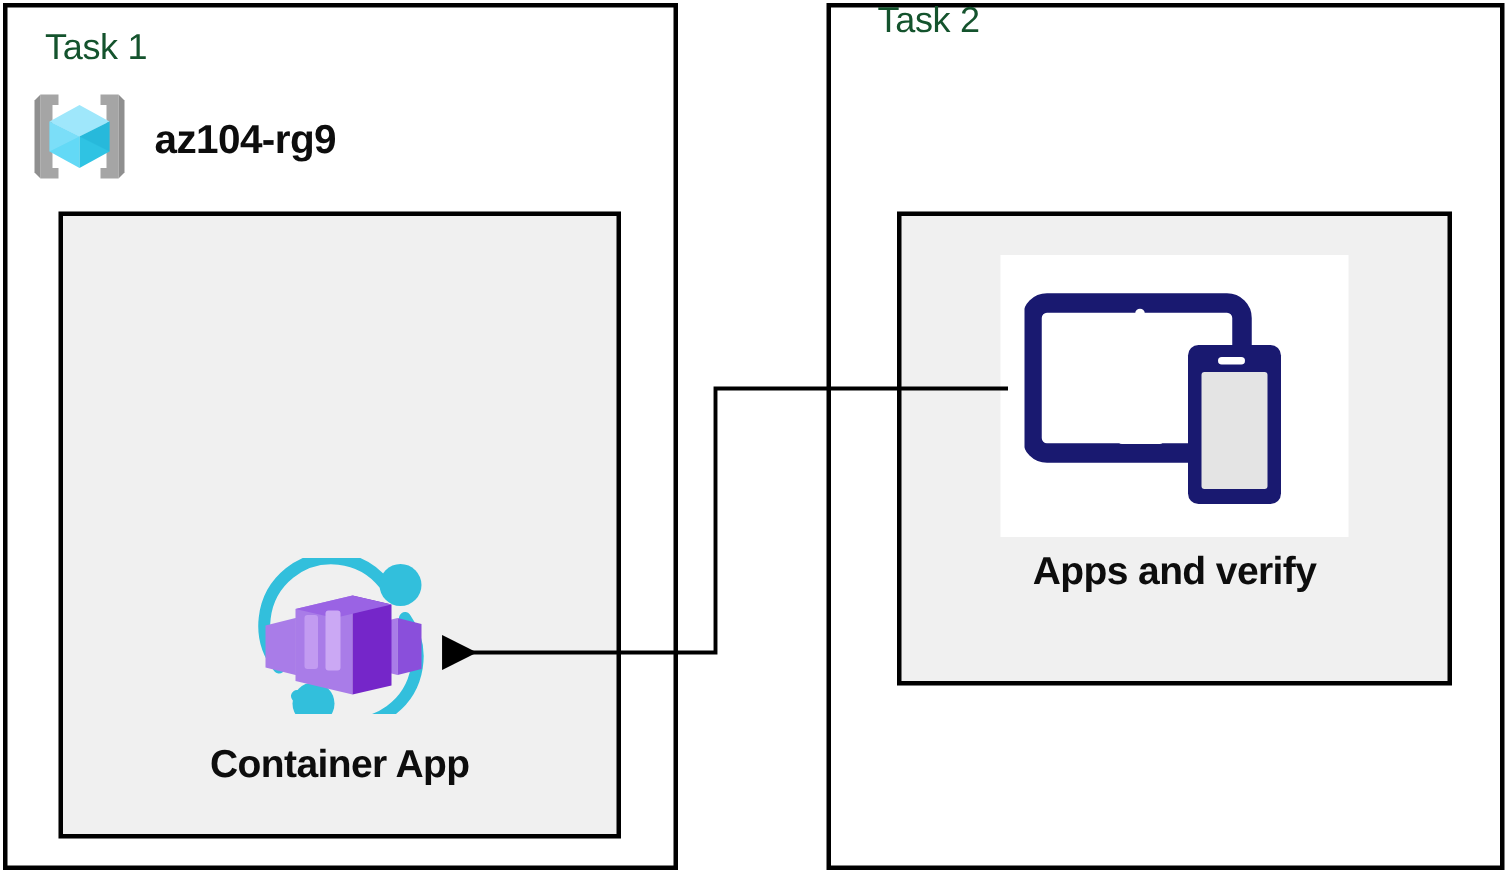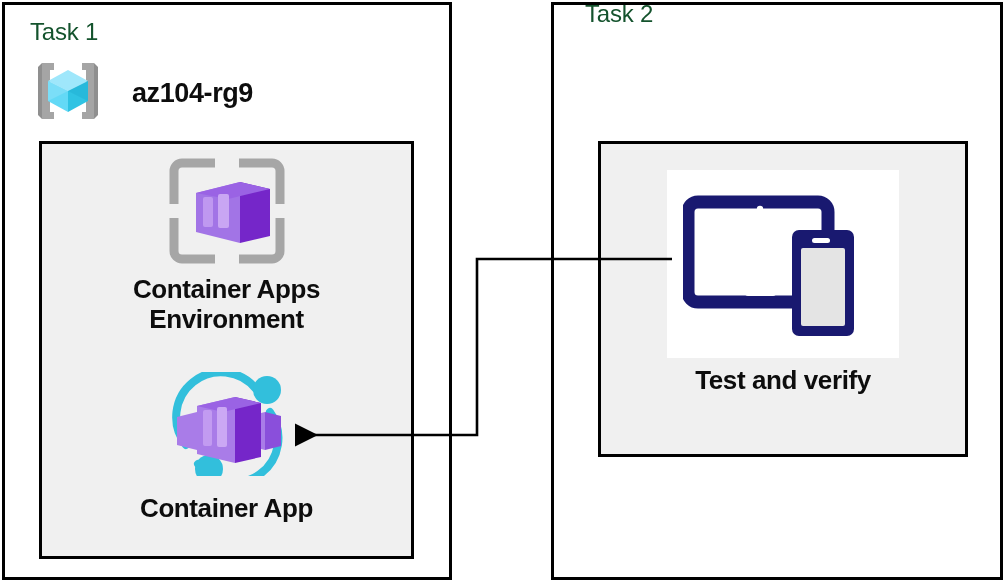--- a/index.html
+++ b/index.html
@@ -45,25 +45,25 @@
     background: #f0f0f0;
     border: 3px solid #000000;
     box-sizing: border-box;
   }
   #task1-panel { left: 39px;  top: 141px; width: 375px; height: 418px; }
   #task2-panel { left: 598px; top: 141px; width: 370px; height: 316px; }
 
   
   #rg-row {
     position: absolute;
-    left: 32px;
+    left: 17px;
     top: 58px;
     display: flex;
     align-items: center;
-    gap: 28px;
+    gap: 14px;
   }
   #rg-label {
     font-size: 27px;
     font-weight: bold;
     color: #0d0d0d;
     white-space: nowrap;
     letter-spacing: -0.4px;
   }
 
   
@@ -133,41 +133,20 @@
         <path d="M56 23 L36 33 L36 54 L56 43 Z" fill="#2fc3e3"></path>
         <path d="M36 33 L16 23 L16 43 Z" fill="#8fe2fa" opacity="0.55"></path>
         <path d="M36 33 L56 23 L56 43 Z" fill="#1fadd0" opacity="0.45"></path>
       </svg>
     </span>
     <span id="rg-label">az104-rg9</span>
   </div>
 
   <div id="task1-panel" class="inner-panel"></div>
 
-  <div id="cae-node" class="node">
-    <span>
-      <svg width="122" height="112" viewBox="0 0 122 112">
-
-        <g fill="none" stroke="#a6a6a6" stroke-width="9" stroke-linejoin="round">
-          <path d="M49 8 H16 a8 8 0 0 0 -8 8 V49"></path>
-          <path d="M73 8 H106 a8 8 0 0 1 8 8 V49"></path>
-          <path d="M49 104 H16 a8 8 0 0 1 -8 -8 V63"></path>
-          <path d="M73 104 H106 a8 8 0 0 0 8 -8 V63"></path>
-        </g>
-
-        <path d="M30 38 L74 27 L74 88 L30 77 Z" fill="#a274e6"></path>
-        <path d="M74 27 L104 34 L104 81 L74 88 Z" fill="#7526c9"></path>
-        <path d="M30 38 L74 27 L104 34 L62 44 Z" fill="#9a63e4"></path>
-        <rect x="37" y="42" width="10" height="30" rx="2" fill="#bf98f0"></rect>
-        <rect x="52" y="39" width="11" height="34" rx="2" fill="#c9a6f3"></rect>
-      </svg>
-    </span>
-    <div class="node-label">Container Apps
-Environment</div>
-  </div>
 
   <div id="capp-node" class="node">
     <span>
       <svg width="128" height="104" viewBox="0 0 128 104">
 
         <g fill="none" stroke="#32bfdc" stroke-width="8" stroke-linecap="round">
           <path d="M93 17 A44 44 0 0 0 23 73"></path>
           <path d="M35 92 A44 44 0 0 0 107 40"></path>
         </g>
         <circle cx="104" cy="18" r="14" fill="#32bfdc"></circle>
@@ -201,21 +180,21 @@
 
         <rect x="5" y="18" width="140" height="100" rx="10" ry="10" fill="none" stroke="#191970" stroke-width="13"></rect>
         <circle cx="77" cy="25" r="3.2" fill="#ffffff"></circle>
         <rect x="62" y="106" width="31" height="6" rx="3" fill="#ffffff"></rect>
 
         <rect x="109" y="46" width="62" height="106" rx="7" ry="7" fill="#191970"></rect>
         <rect x="118" y="64" width="44" height="78" rx="2" fill="#e4e4e4"></rect>
         <rect x="129" y="54" width="18" height="5" rx="2.5" fill="#ffffff"></rect>
       </svg>
     </span>
-    <div class="node-label">Test and verify</div>
+    <div class="node-label">Apps and verify</div>
   </div>
 
   <svg id="connector">
     <defs>
       <marker id="arrowhead" markerWidth="9" markerHeight="9" refX="8.5" refY="4.5" orient="auto" markerUnits="strokeWidth">
         <path d="M9,4.5 L0,0 L0,9 Z" fill="#000000" transform="rotate(180 4.5 4.5)"></path>
       </marker>
     </defs>
     <path d="M 672 259 L 477 259 L 477 435 L 296 435" fill="none" stroke="#000000" stroke-width="2.6" marker-end="url(#arrowhead)"></path>
   </svg>

